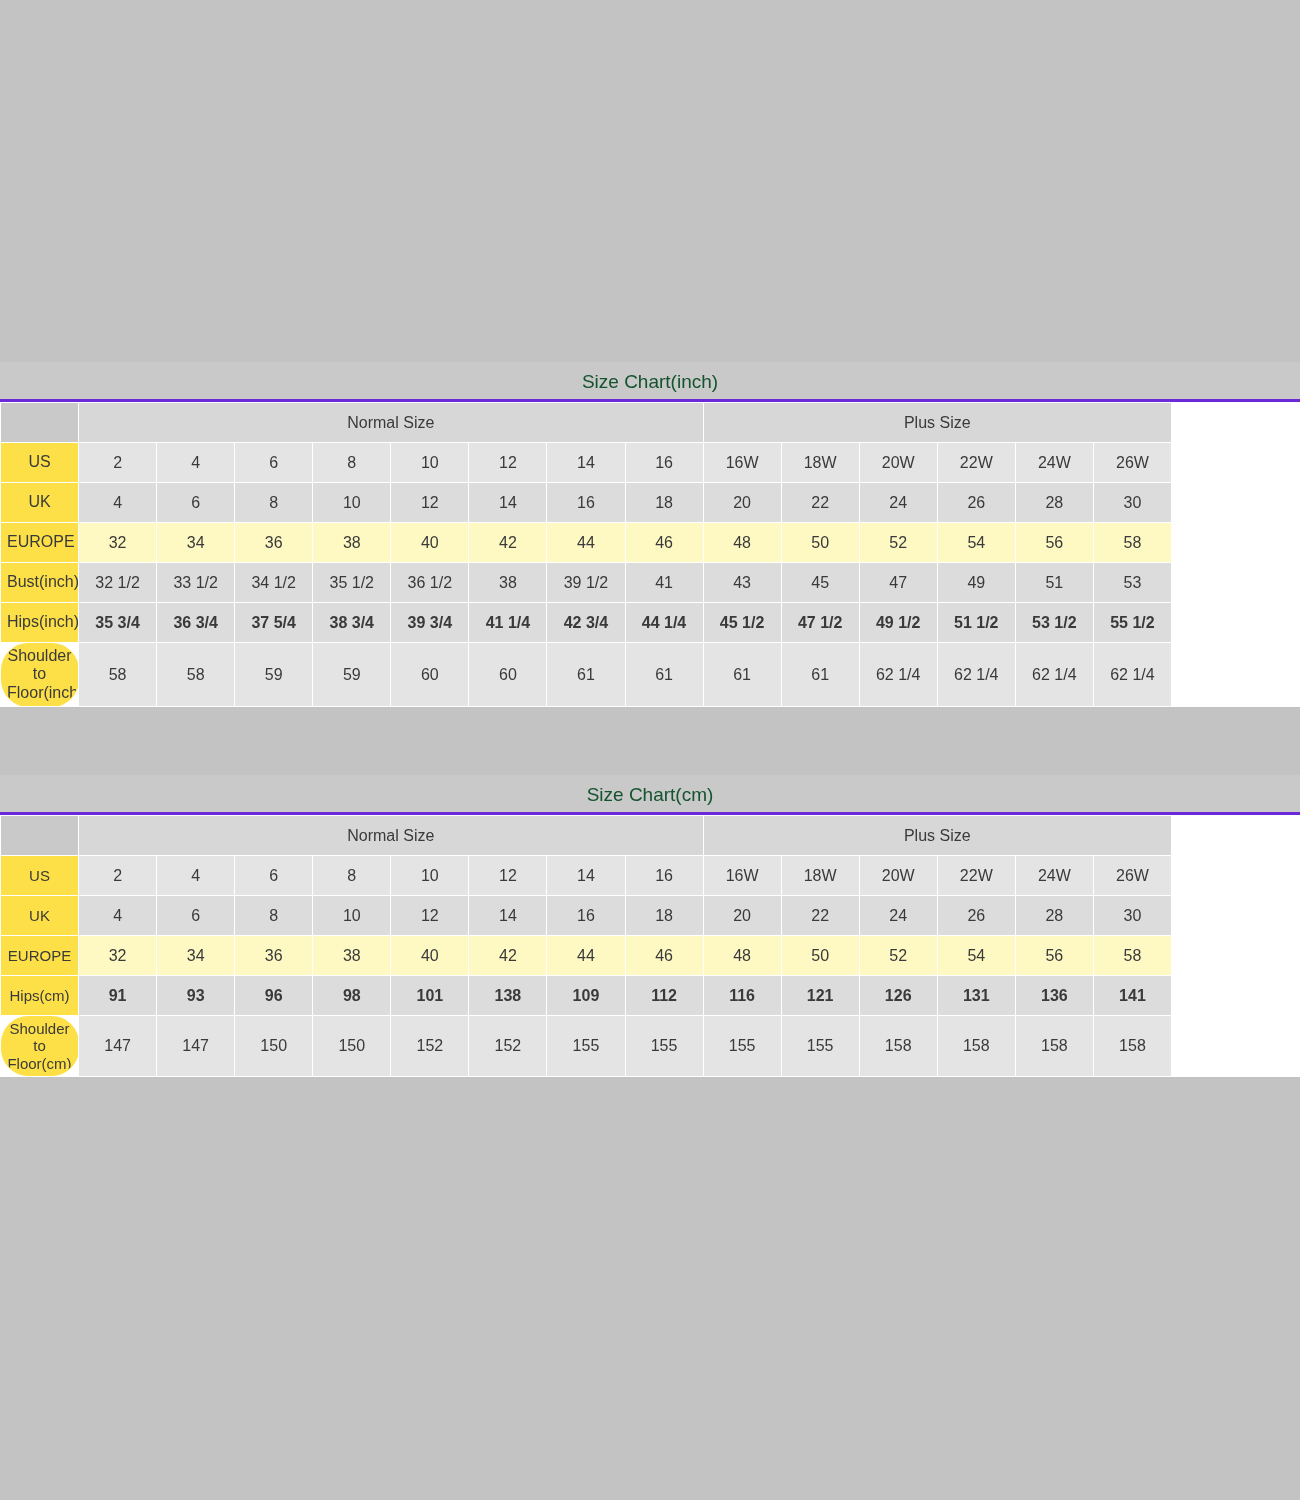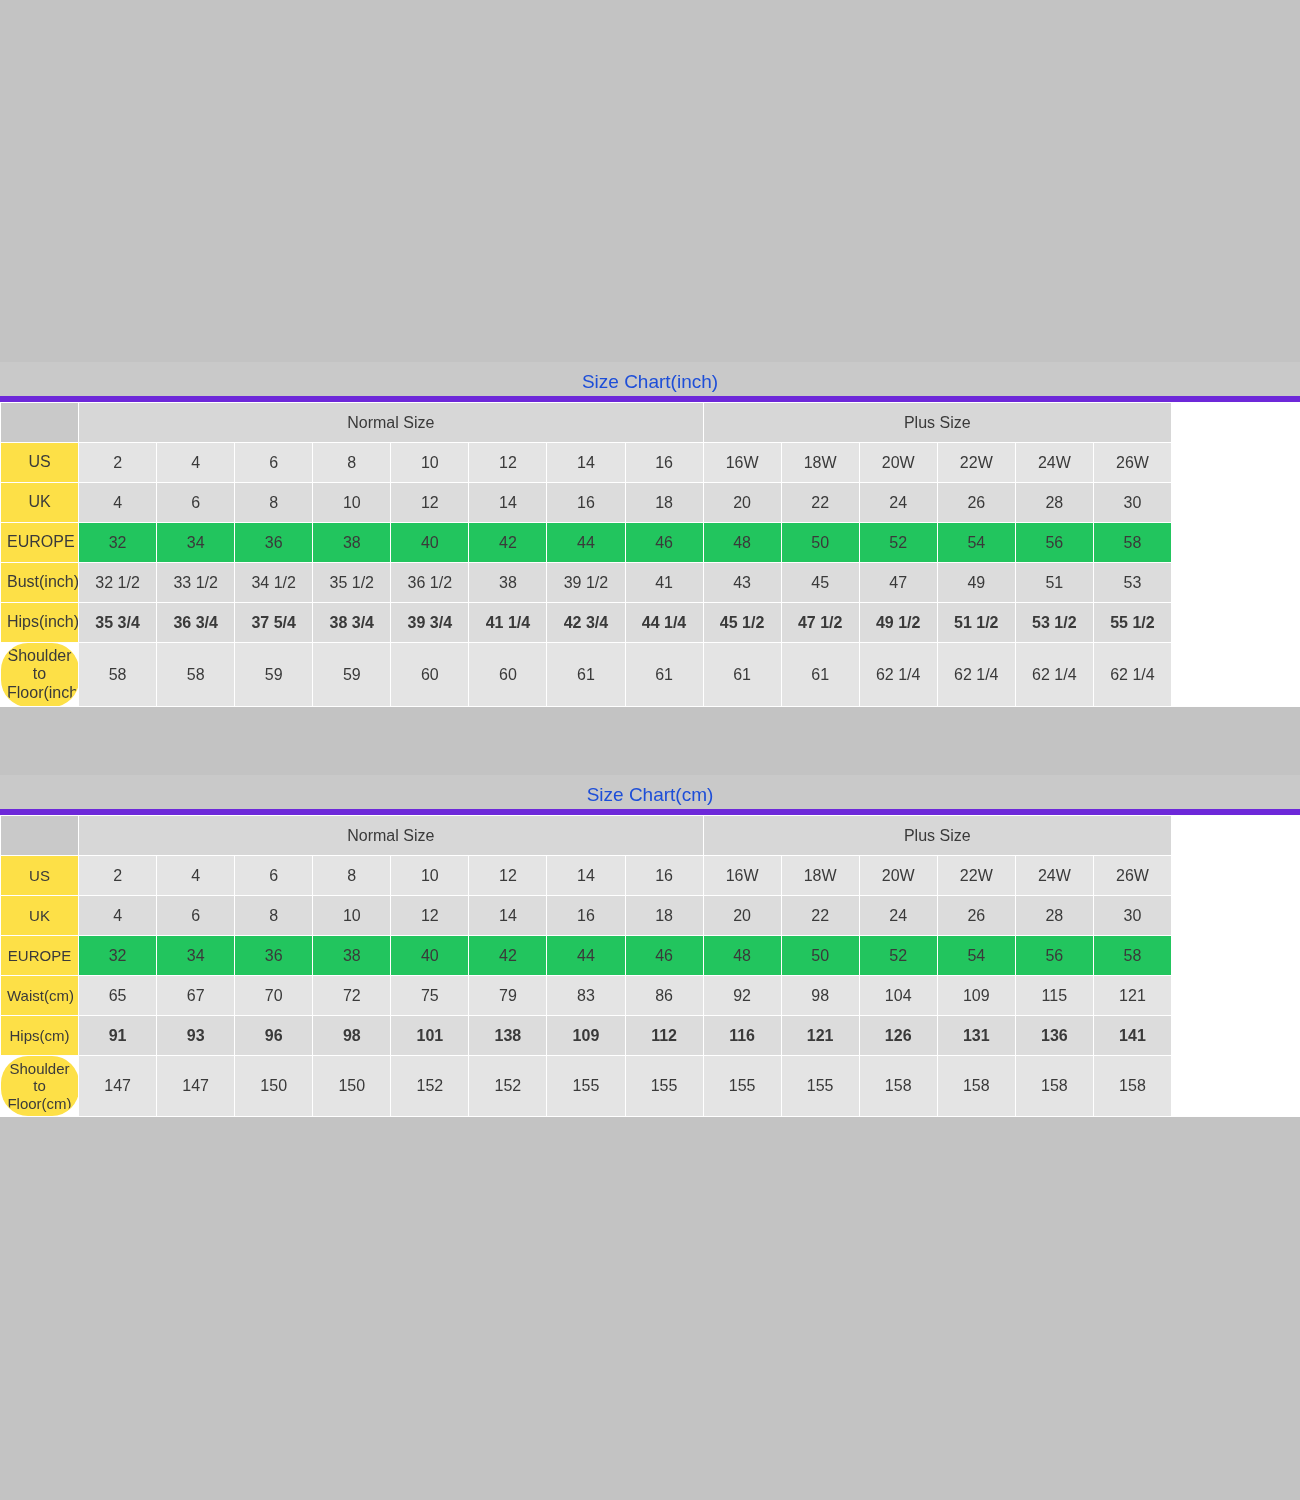--- a/index.html
+++ b/index.html
@@ -29,24 +29,24 @@
     box-sizing: border-box;
   }
   #chart-inch { top: 362px; }
   #chart-cm   { top: 775px; }
 
   .chart-title {
     width: 100%;
     background: #c9c9c9;
     text-align: center;
     font-size: 19px;
-    color: #1d4ed8;
+    color: #14532d;
     line-height: 40px;
     height: 40px;
-    border-bottom: 6px solid #6d28d9;
+    border-bottom: 3px solid #6d28d9;
     box-sizing: border-box;
   }
 
   table.size-table {
     border-collapse: collapse;
     width: 1172px;
     table-layout: fixed;
   }
   table.size-table td,
   table.size-table th {
@@ -77,21 +77,21 @@
   }
   .corner {
     background: #c9c9c9;
   }
 
   td.cell { background: #e3e3e3; }
 
   
   tr.r-us    td.cell { background: #e4e4e4; }
   tr.r-uk    td.cell { background: #dcdcdc; }
-  tr.r-eu    td.cell { background: #22c55e; }
+  tr.r-eu    td.cell { background: #fef9c3; }
   tr.r-bust  td.cell { background: #dcdcdc; }
   tr.r-waist td.cell { background: #e4e4e4; }
   tr.r-hips  td.cell { background: #dcdcdc; font-weight: bold; }
   tr.r-stf   td.cell { background: #e4e4e4; }
 
   tr.r-stf .rowlabel { line-height: 1.15; border-radius: 27px; }
 
   
   #chart-cm table.size-table .rowlabel { width: 192px; font-size: 15px; }
   #chart-cm table.size-table td { height: 40px; font-size: 16px; }
@@ -283,37 +283,20 @@
         <td class="cell">46</td>
         <td class="cell">48</td>
         <td class="cell">50</td>
         <td class="cell">52</td>
         <td class="cell">54</td>
         <td class="cell">56</td>
         <td class="cell">58</td>
       </tr>
 
 
-      <tr class="r-waist">
-        <td class="rowlabel">Waist(cm)</td>
-        <td class="cell">65</td>
-        <td class="cell">67</td>
-        <td class="cell">70</td>
-        <td class="cell">72</td>
-        <td class="cell">75</td>
-        <td class="cell">79</td>
-        <td class="cell">83</td>
-        <td class="cell">86</td>
-        <td class="cell">92</td>
-        <td class="cell">98</td>
-        <td class="cell">104</td>
-        <td class="cell">109</td>
-        <td class="cell">115</td>
-        <td class="cell">121</td>
-      </tr>
 
       <tr class="r-hips">
         <td class="rowlabel">Hips(cm)</td>
         <td class="cell">91</td>
         <td class="cell">93</td>
         <td class="cell">96</td>
         <td class="cell">98</td>
         <td class="cell">101</td>
         <td class="cell">138</td>
         <td class="cell">109</td>

